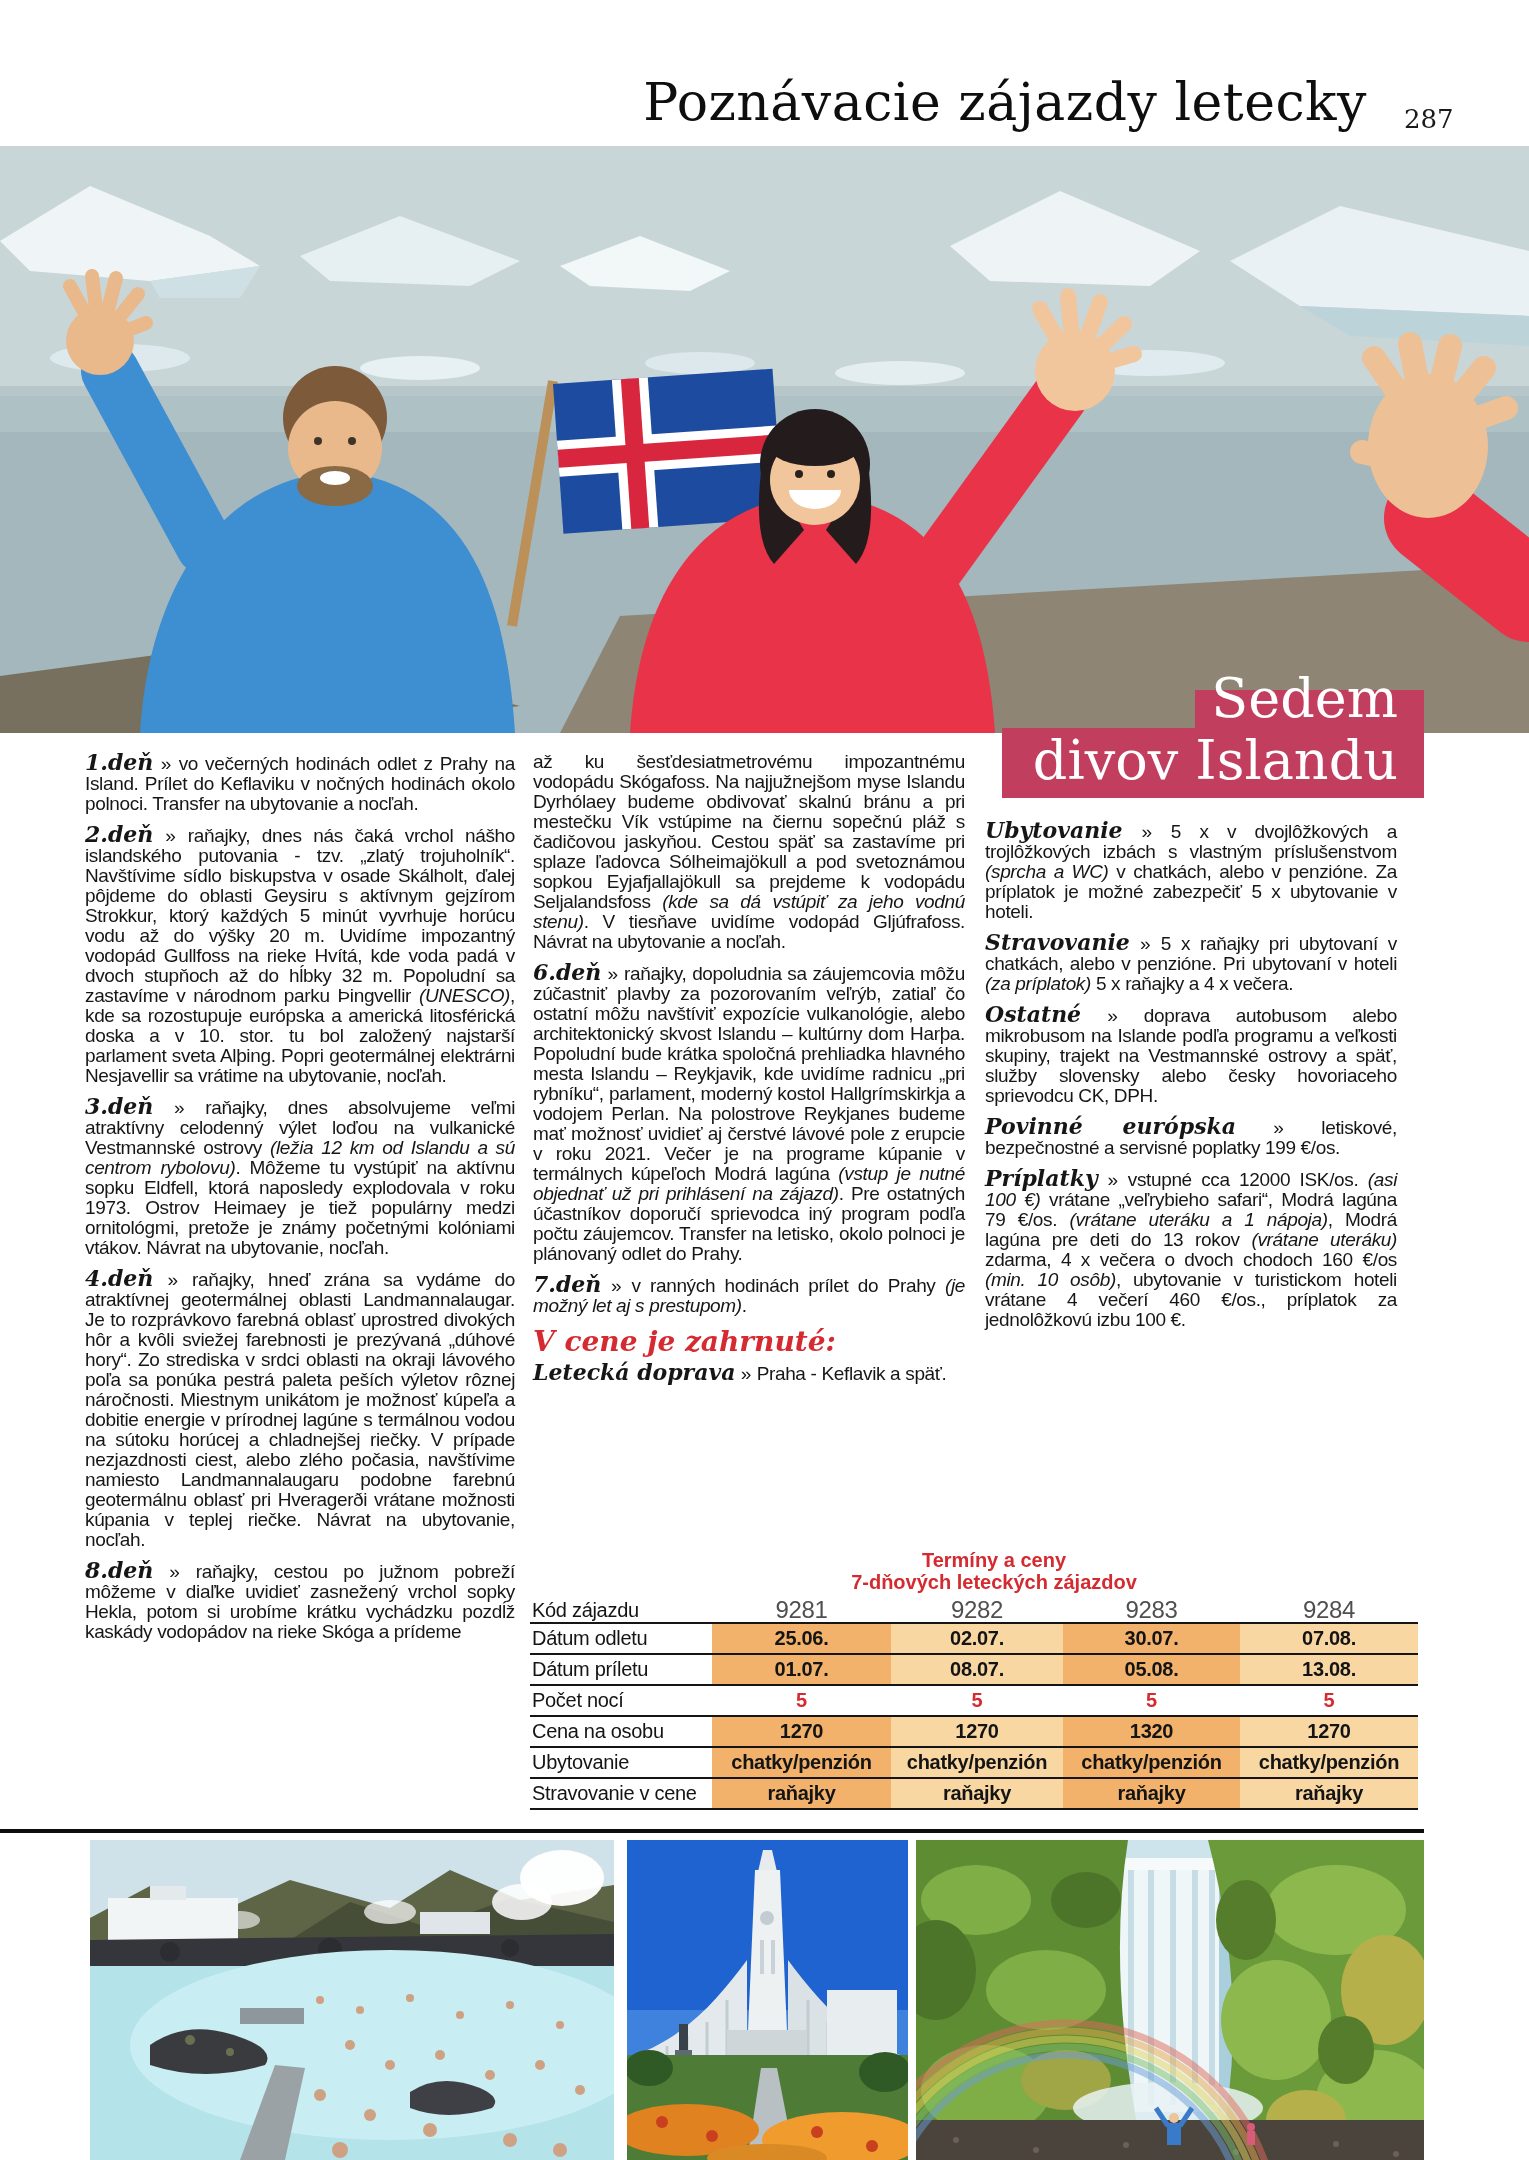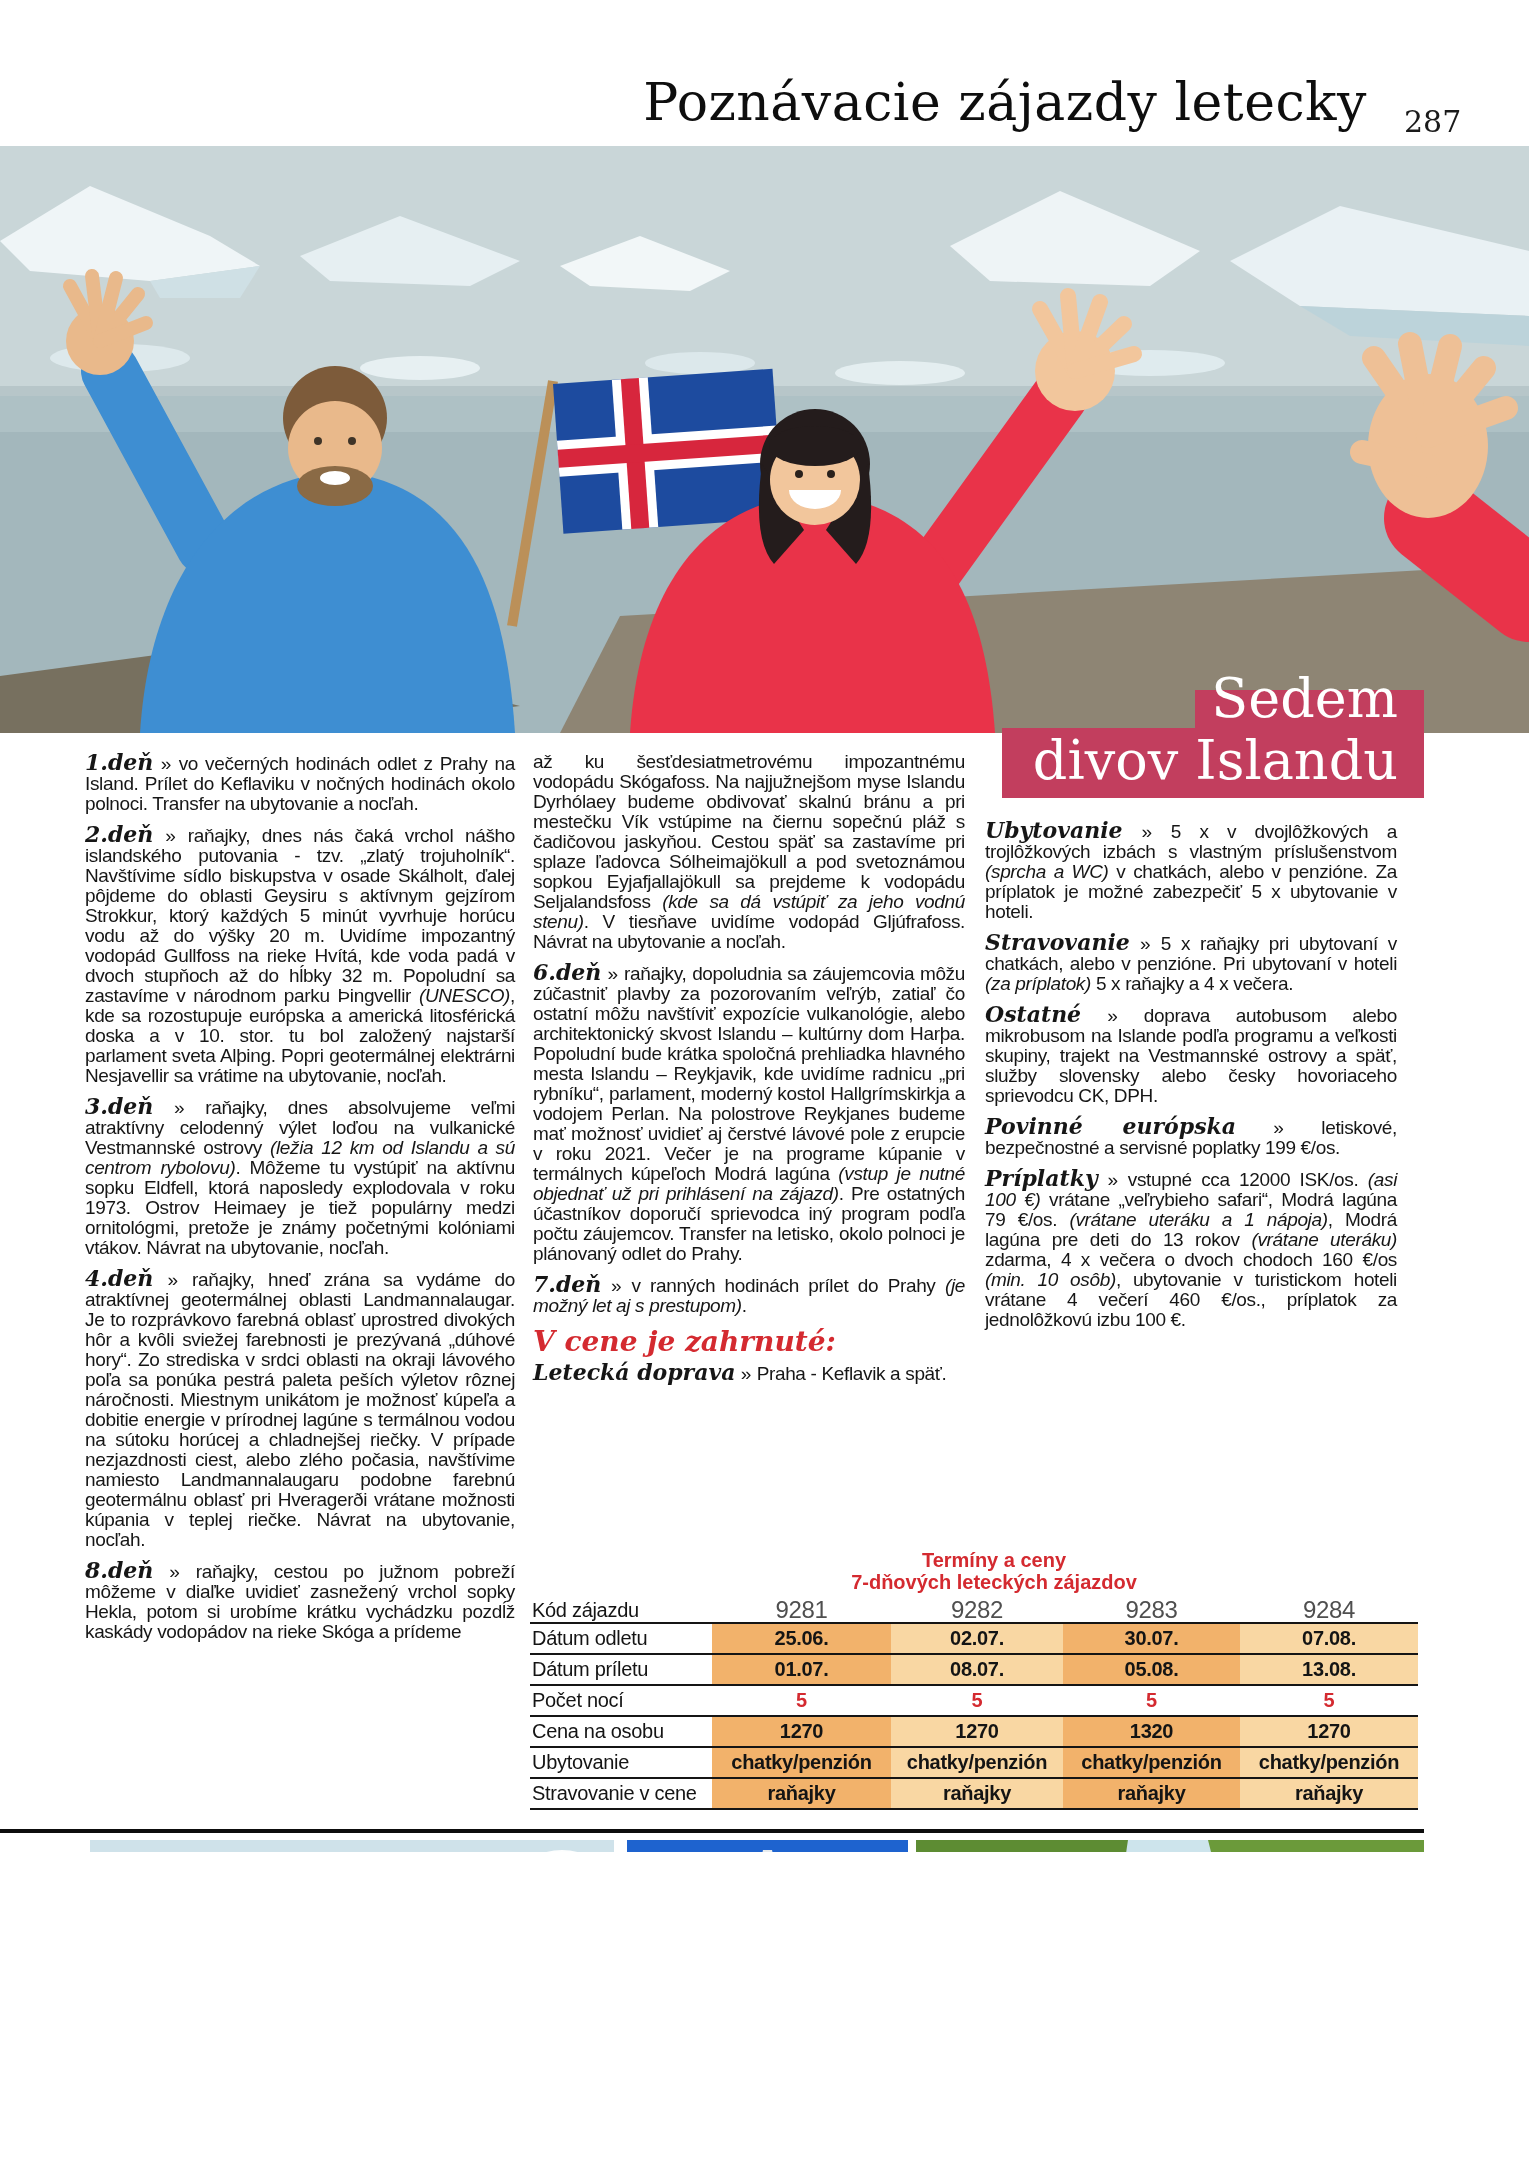--- a/index.html
+++ b/index.html
@@ -1,23 +1,23 @@
 <!DOCTYPE html>
 <html style="--accent: #d42a30; --banner: #c23e5e; --shade-dark: #f2b26b; --shade-light: #f9d7a3;"><head>
 <meta charset="utf-8">
 <style>
   html,body{margin:0;padding:0;background:#ffffff;}
-  .page{position:relative;width:1529px;height:1852px;background:#fff;overflow:hidden;
+  .page{position:relative;width:1529px;height:2160px;background:#fff;overflow:hidden;
         font-family:"Liberation Sans",sans-serif;color:#141414;}
 
   
   .page-title{position:absolute;top:72px;left:0;width:1367px;text-align:right;
       font-family:"DejaVu Serif",serif;font-size:52px;line-height:60px;color:#0e0e0e;letter-spacing:0.5px;}
   .page-number{position:absolute;left:1404px;top:104px;font-family:"DejaVu Serif",serif;
-      font-size:30px;color:#1a1a1a;}
+      font-size:26px;color:#1a1a1a;}
 
   
   .hero{position:absolute;left:0;top:146px;width:1529px;height:587px;overflow:hidden;}
   .hero svg{display:block;width:100%;height:100%;}
 
   .banner-row{position:absolute;background:var(--banner,#c23e5e);}
   .banner-row1{left:1195px;top:690px;width:229px;height:38px;}
   .banner-row2{left:1002px;top:728px;width:422px;height:70px;}
   .banner-text{position:absolute;right:26px;bottom:2px;font-family:"DejaVu Serif",serif;
       color:#ffffff;font-size:54px;line-height:1;white-space:nowrap;}

